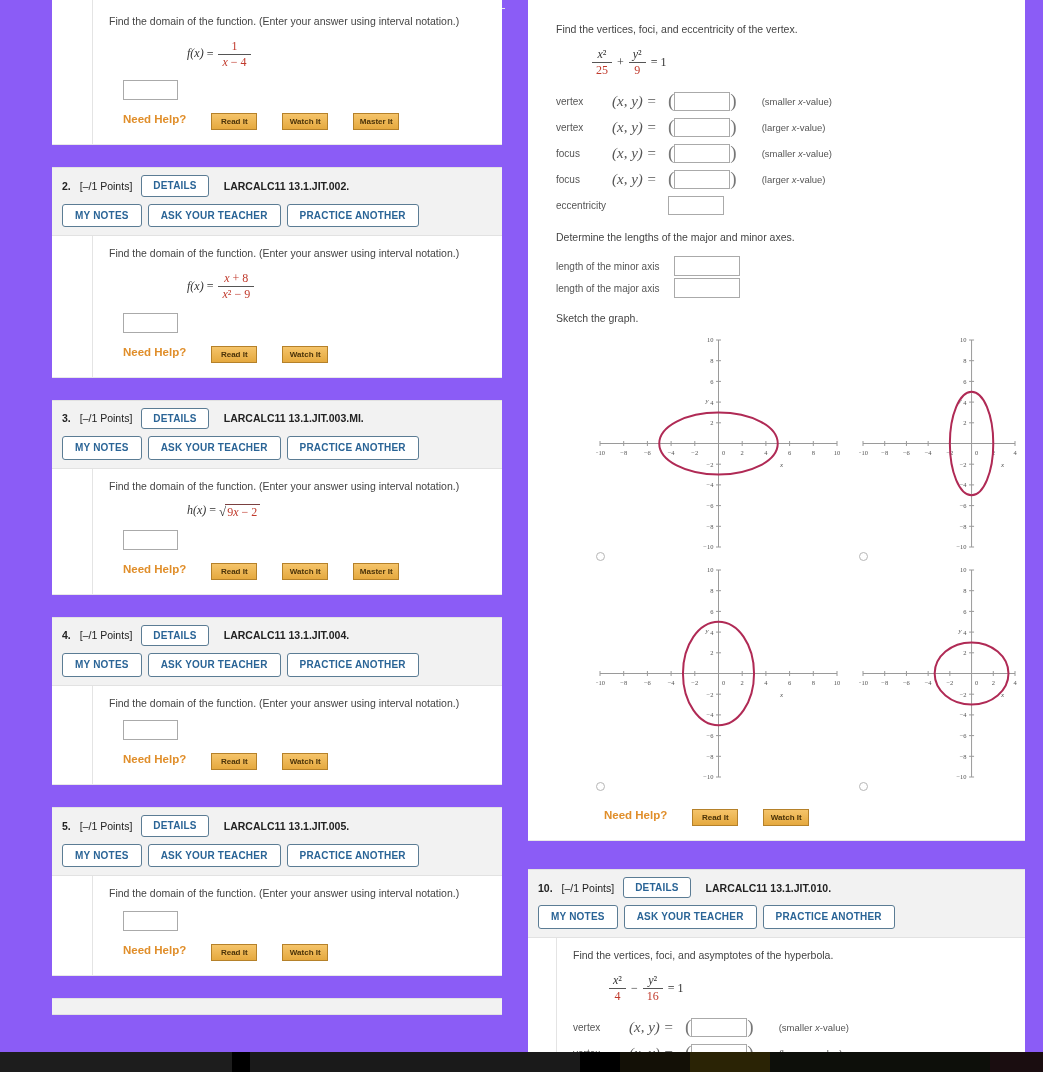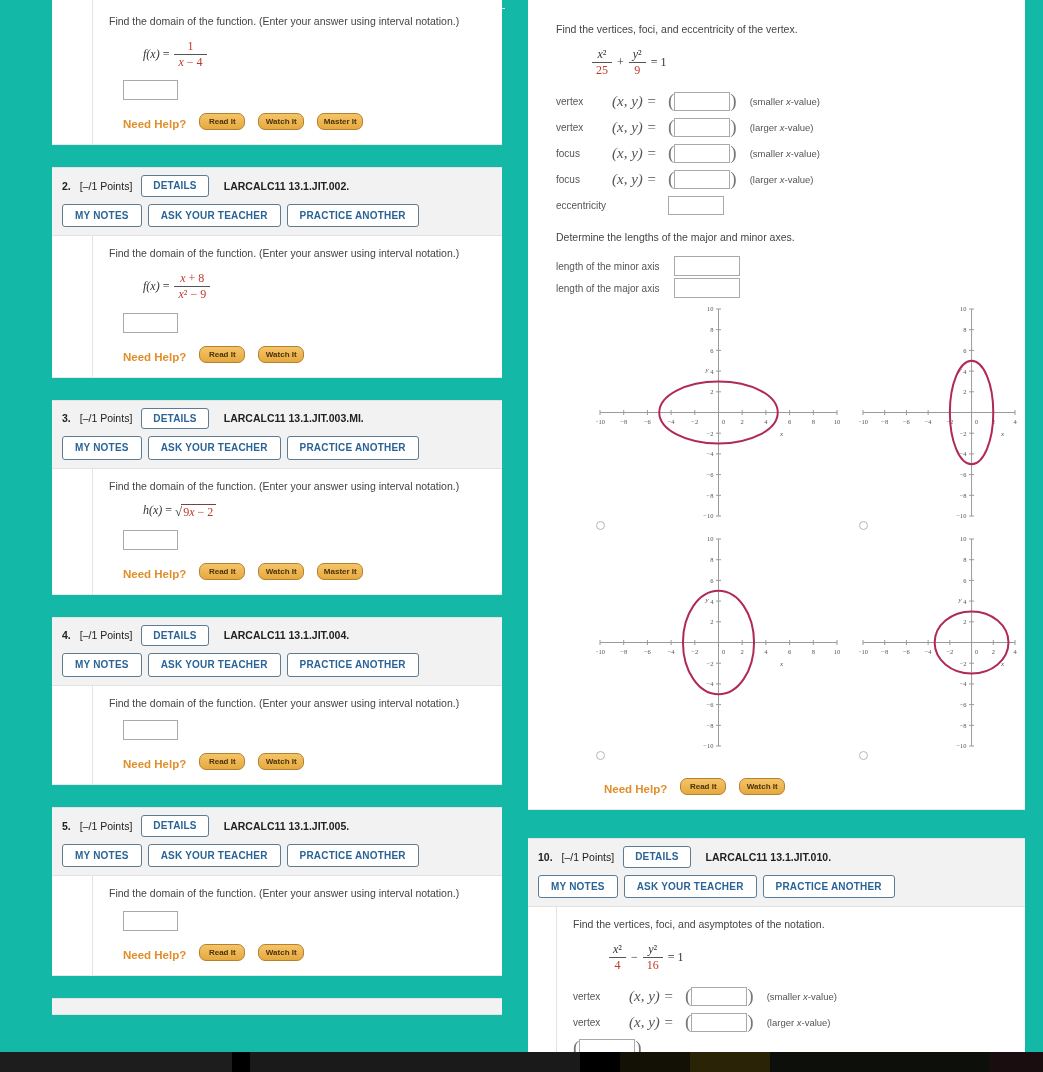--- a/index.html
+++ b/index.html
@@ -7,21 +7,21 @@
   html, body { margin:0; padding:0; }
   body {
     width:1043px; height:1072px;
     background:#ffffff;
     font-family:"Liberation Sans", sans-serif;
     font-size:11px;
     color:#333;
     overflow:hidden;
     position:relative;
   }
-  .page { position:relative; width:1043px; height:1052px; background:#14b8a6; }
+  .page { position:relative; width:1043px; height:1052px; background:#8b5cf6; }
 
   
   .col-left  { position:absolute; left:52px;  top:0;  width:450px; }
   .col-right { position:absolute; left:528px; top:0;  width:497px; }
 
   
   .qcard { background:#fff; margin-bottom:22px; }
   .qhead {
     background:#f2f2f2;
     border-top:1px solid #e2e2e2;
@@ -54,64 +54,64 @@
     border-left:1px solid #e4e4e4;
     margin-left:40px;
     padding:10px 0 14px 16px;
     min-height:20px;
   }
   .qbody.noline { border-left:none; }
   .prompt { font-size:10.5px; color:#444; line-height:1.5; margin-bottom:9px; }
 
   
   .math { font-family:"Liberation Serif", serif; font-size:12px; color:#333; margin:4px 0 10px 34px; }
-  .math .fn { font-style:italic; }
+  .math .fn { font-style:italic;margin-left:44px; }
   .red { color:#c0392b; }
   .frac { display:inline-block; vertical-align:middle; text-align:center; margin:0 2px; }
   .frac .num { display:block; padding:0 4px; border-bottom:1px solid #555; line-height:1.25; }
   .frac .den { display:block; padding:0 4px; line-height:1.3; }
   .sqrt { display:inline-block; vertical-align:middle; }
   .sqrt .radicand { border-top:1px solid #7a4040; padding:0 3px 0 2px; margin-left:-1px; }
   .rad { font-size:13px; }
 
   
   .ansbox {
     display:inline-block;
     width:57px; height:19px;
     border:1px solid #aaa;
     background:#fff;
     vertical-align:middle;
   }
   .ansbox.big { width:66px; height:20px; }
   .ansbox.row { width:56px; }
 
   
-  .needhelp { display:flex; align-items:flex-end; gap:13px; margin-top:13px; margin-left:14px; }
+  .needhelp { display:flex; align-items:flex-start; gap:25px; margin-top:13px; margin-left:14px; }
   .nh-label { color:#e08e2a; font-weight:bold; font-size:11.5px; }
   .nh-btn {
     background:linear-gradient(#f5c46a,#e5a93f);
     border:1px solid #b5812a;
-    border-radius:7px;
+    border-radius:0;
     color:#4a3208;
     font-size:8px;
     font-weight:bold;
     padding:3px 0;
     width:46px;
     text-align:center;
     cursor:pointer;
     font-family:"Liberation Sans", sans-serif;
   }
 
   
   .coord-table { margin:6px 0 0 0; }
   .coord-row { display:flex; align-items:center; height:26px; font-size:10px; color:#555; }
   .coord-row .c-label { width:56px; }
   .coord-row .c-eq { width:56px; font-family:"Liberation Serif", serif; font-style:italic; font-size:15px; }
   .paren { font-size:19px; color:#777; font-family:"Liberation Serif", serif; line-height:0; }
-  .c-note { margin-left:13px; color:#555; font-size:9.5px; }
+  .c-note { margin-left:25px; color:#555; font-size:9.5px; }
   .c-note i { font-style:italic; }
 
   .axis-row { display:flex; align-items:center; height:22px; font-size:10px; color:#555; }
   .axis-row .a-label { width:118px; }
 
   
   .graphs { margin-top:6px; }
   .graph-row { display:flex; }
   .graph-cell { position:relative; }
   .radio {
@@ -310,20 +310,21 @@
           </div>
           <div class="prompt" style="margin-top: 12px;">Determine the lengths of the major and minor axes.</div>
           <div class="axis-row">
             <span class="a-label">length of the minor axis</span>
             <span class="ansbox big"></span>
           </div>
           <div class="axis-row">
             <span class="a-label">length of the major axis</span>
             <span class="ansbox big"></span>
           </div>
+          <div class="prompt" style="margin-top: 12px;">Sketch the graph.</div>
           <div class="graphs">
             <div class="graph-row">
               <div class="graph-cell" style="width: 310px; height: 230px; position: relative;">
                 <div style="position: absolute; left: 40px; top: 0px;"><svg width="245" height="215" viewBox="0 0 245 215">
                     <line x1="4" y1="107.5" x2="241" y2="107.5" stroke="#9a9a9a" stroke-width="1"></line>
                     <line x1="122.5" y1="4" x2="122.5" y2="211" stroke="#9a9a9a" stroke-width="1"></line>
                     <line x1="4" y1="105" x2="4" y2="110" stroke="#9a9a9a" stroke-width="1"></line>
                     <text x="4" y="118.5" font-size="6.5" fill="#555" text-anchor="middle" font-family="Liberation Serif, serif">−10</text>
                     <line x1="27.700000000000003" y1="105" x2="27.700000000000003" y2="110" stroke="#9a9a9a" stroke-width="1"></line>
                     <text x="27.700000000000003" y="118.5" font-size="6.5" fill="#555" text-anchor="middle" font-family="Liberation Serif, serif">−8</text>
@@ -531,21 +532,21 @@
             <button class="btn-outline">DETAILS</button>
             <span class="qcode">LARCALC11 13.1.JIT.010.</span>
           </div>
           <div class="qhead-row2">
             <button class="btn-outline">MY NOTES</button>
             <button class="btn-outline">ASK YOUR TEACHER</button>
             <button class="btn-outline">PRACTICE ANOTHER</button>
           </div>
         </div>
         <div class="qbody" style="margin-left: 28px;">
-          <div class="prompt">Find the vertices, foci, and asymptotes of the notation.</div>
+          <div class="prompt">Find the vertices, foci, and asymptotes of the hyperbola.</div>
           <div class="math" style="margin-left: 34px;"><span class="frac"><span class="num"><i>x</i>²</span><span class="den red">4</span></span> − <span class="frac"><span class="num"><i>y</i>²</span><span class="den red">16</span></span> = 1</div>
           <div class="coord-table">
             <div class="coord-row" style="height: 26px;">
               <span class="c-label">vertex</span>
               <span class="c-eq">(<i>x</i>, <i>y</i>) =</span>
               <span class="paren">(</span>
               <span class="ansbox row"></span>
               <span class="paren">)</span>
               <span class="c-note">(smaller <i>x</i>-value)</span>
             </div>

